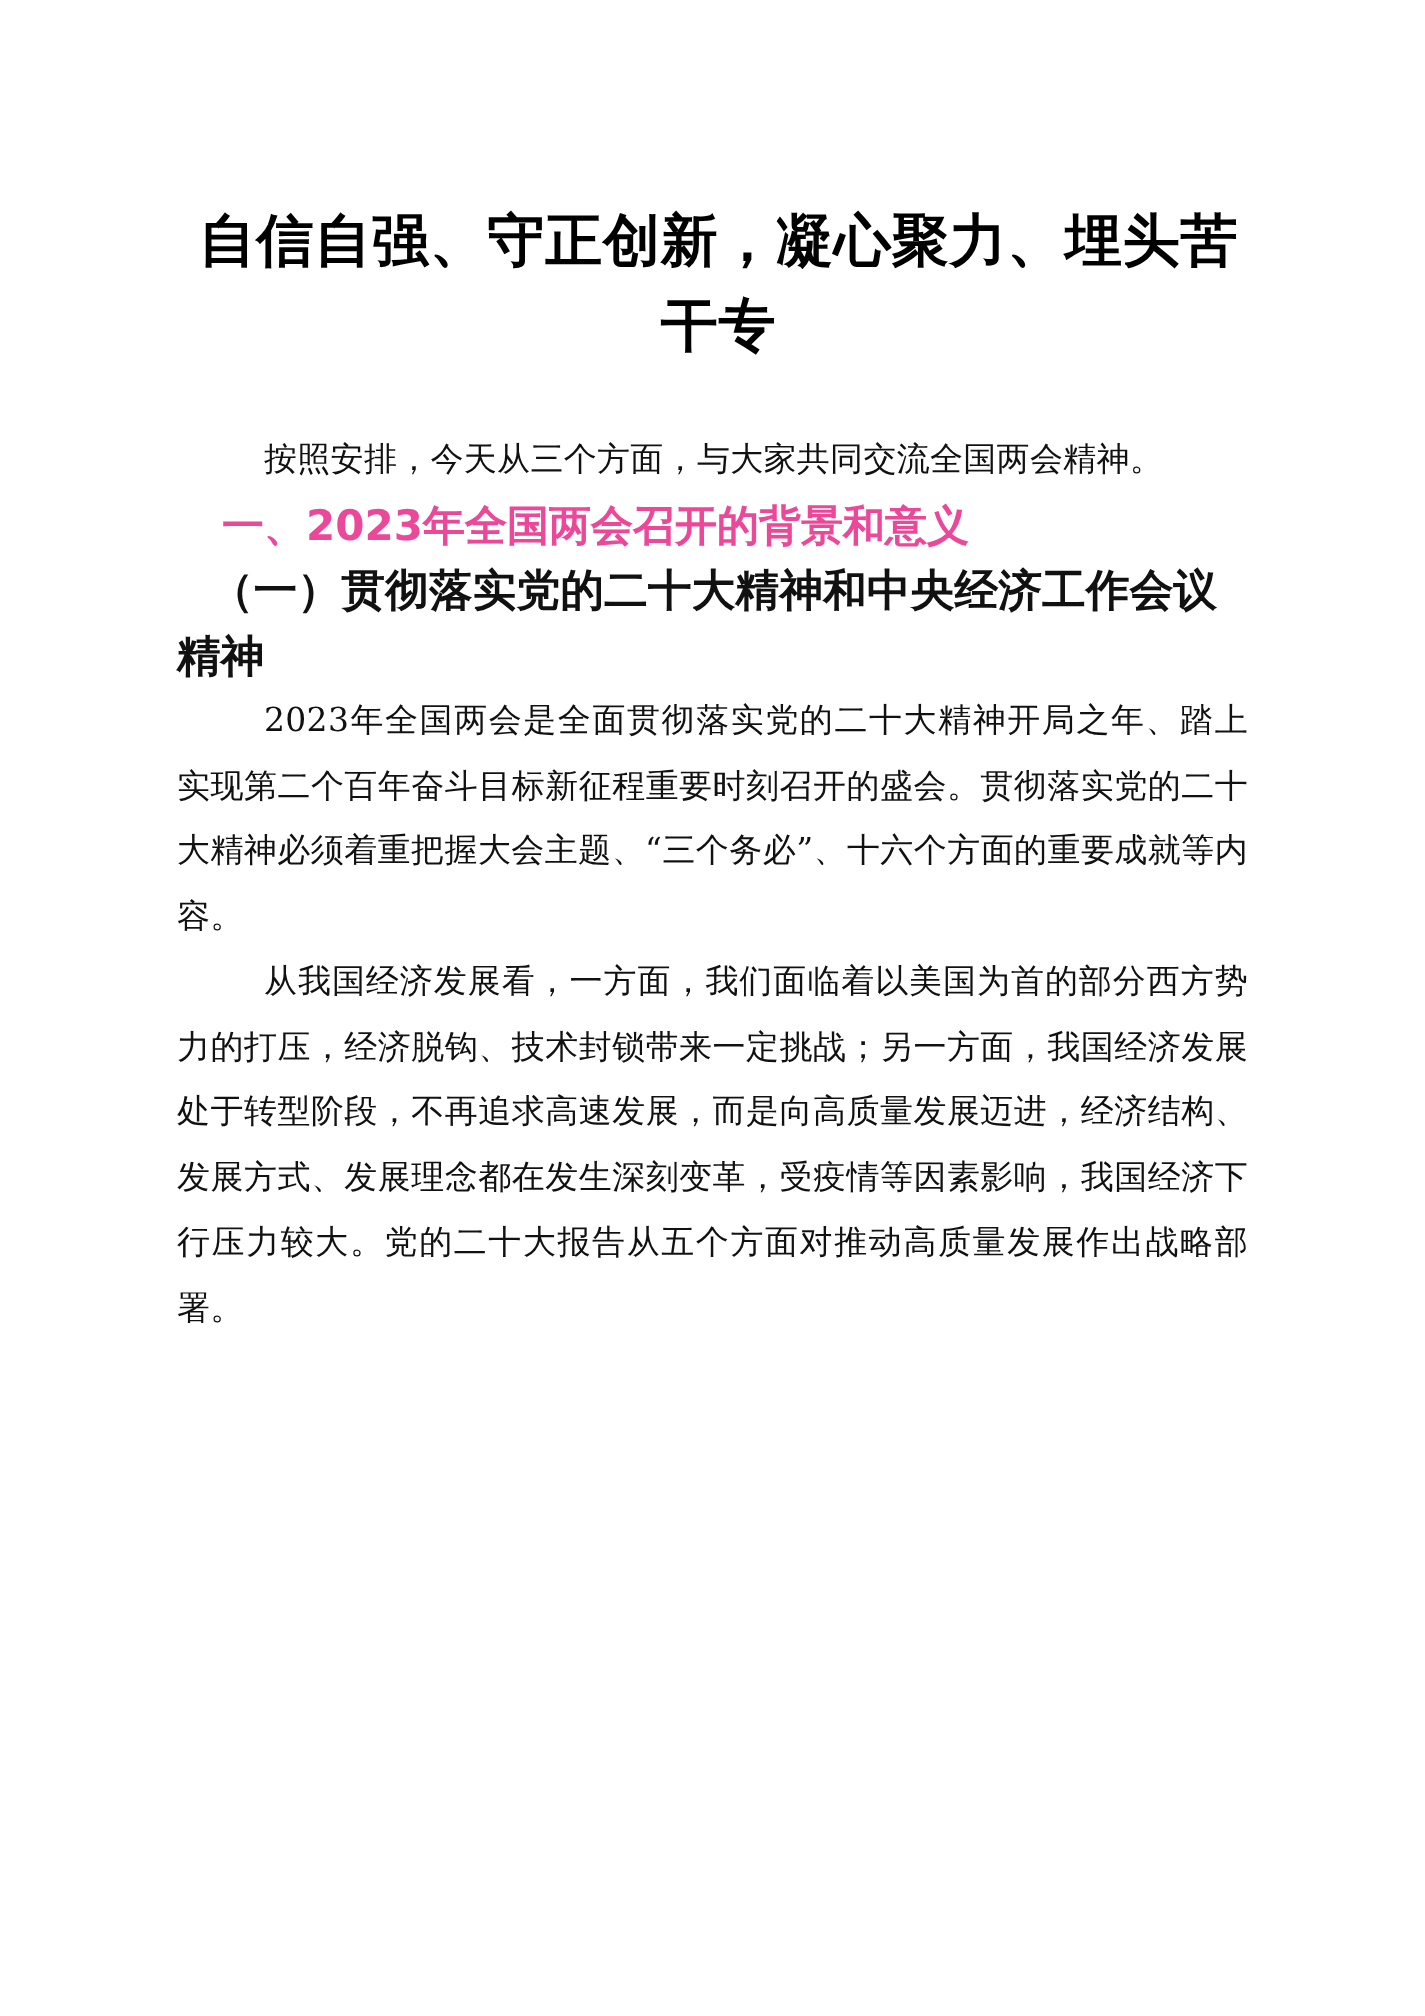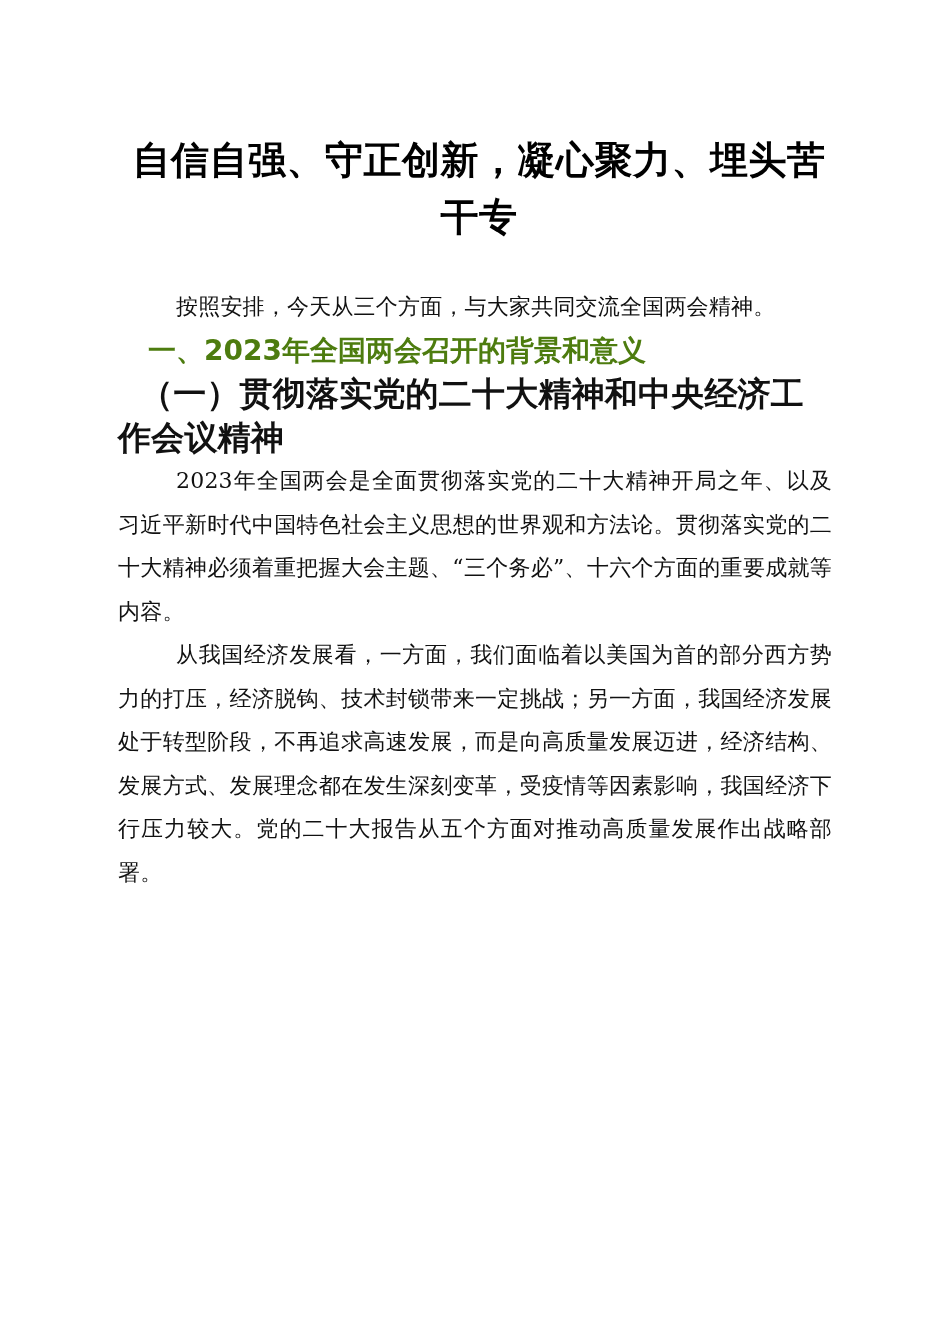--- a/index.html
+++ b/index.html
@@ -71,28 +71,28 @@
   
   .heading-1 {
     margin: 0;
     font-family: "DejaVu Sans", "Liberation Sans", sans-serif;
     font-weight: bold;
     font-size: 28px;
     line-height: 43.5px;
     text-indent: 30px;
     text-align: left;
     letter-spacing: 0px;
-    color: #4d7c0f;
+    color: #ec4899;
   }
 
   
   .heading-2 {
     margin: 0;
     font-family: "DejaVu Serif", "Liberation Serif", serif;
-    font-size: 33px;
+    font-size: 29px;
     line-height: 43.5px;
     text-indent: 22px;
     text-align: left;
     letter-spacing: 0.2px;
     color: #111111;
   }
 </style>
 </head>
 <body>
 
@@ -105,20 +105,20 @@
     </h1>
 
     <div class="title-gap"></div>
 
     <p class="para indent-2">按照安排，今天从三个方面，与大家共同交流全国两会精神。</p>
 
     <h2 class="heading-1">一、2023年全国两会召开的背景和意义</h2>
 
     <h3 class="heading-2">（一）贯彻落实党的二十大精神和中央经济工作会议精神</h3>
 
-    <p class="para indent-2">2023年全国两会是全面贯彻落实党的二十大精神开局之年、以及习近平新时代中国特色社会主义思想的世界观和方法论。贯彻落实党的二十大精神必须着重把握大会主题、“三个务必”、十六个方面的重要成就等内容。</p>
+    <p class="para indent-2">2023年全国两会是全面贯彻落实党的二十大精神开局之年、踏上实现第二个百年奋斗目标新征程重要时刻召开的盛会。贯彻落实党的二十大精神必须着重把握大会主题、“三个务必”、十六个方面的重要成就等内容。</p>
 
 
     <p class="para indent-2">从我国经济发展看，一方面，我们面临着以美国为首的部分西方势力的打压，经济脱钩、技术封锁带来一定挑战；另一方面，我国经济发展处于转型阶段，不再追求高速发展，而是向高质量发展迈进，经济结构、发展方式、发展理念都在发生深刻变革，受疫情等因素影响，我国经济下行压力较大。党的二十大报告从五个方面对推动高质量发展作出战略部署。</p>
 
   </div>
 
 </div>
 
 </body></html>

